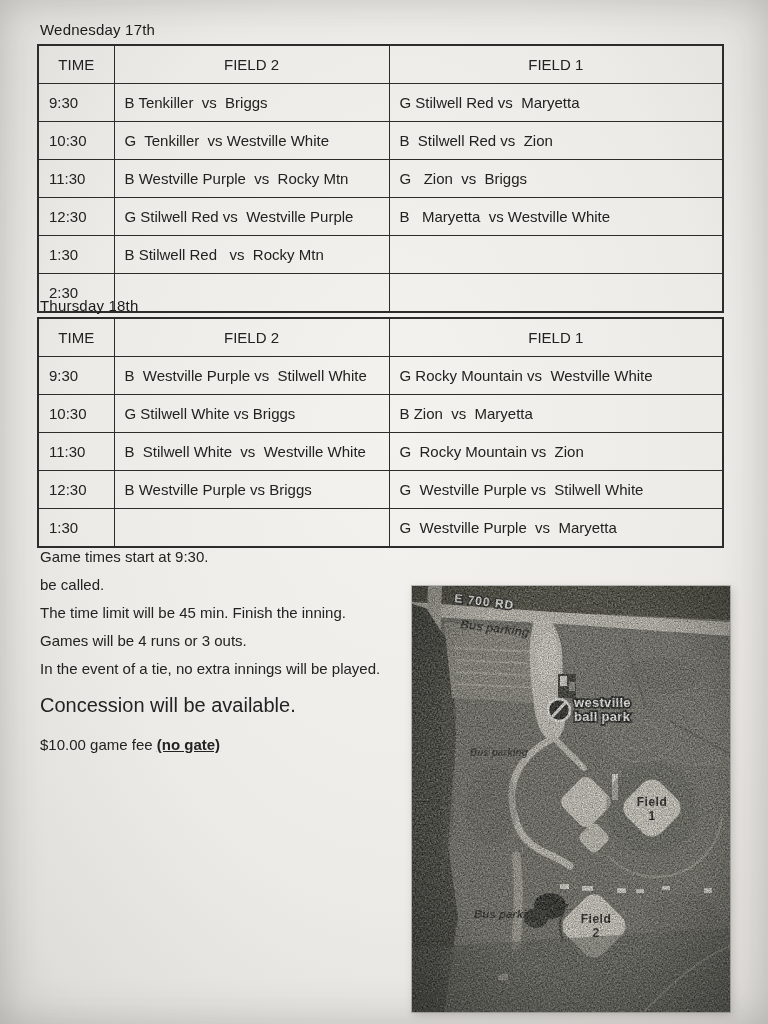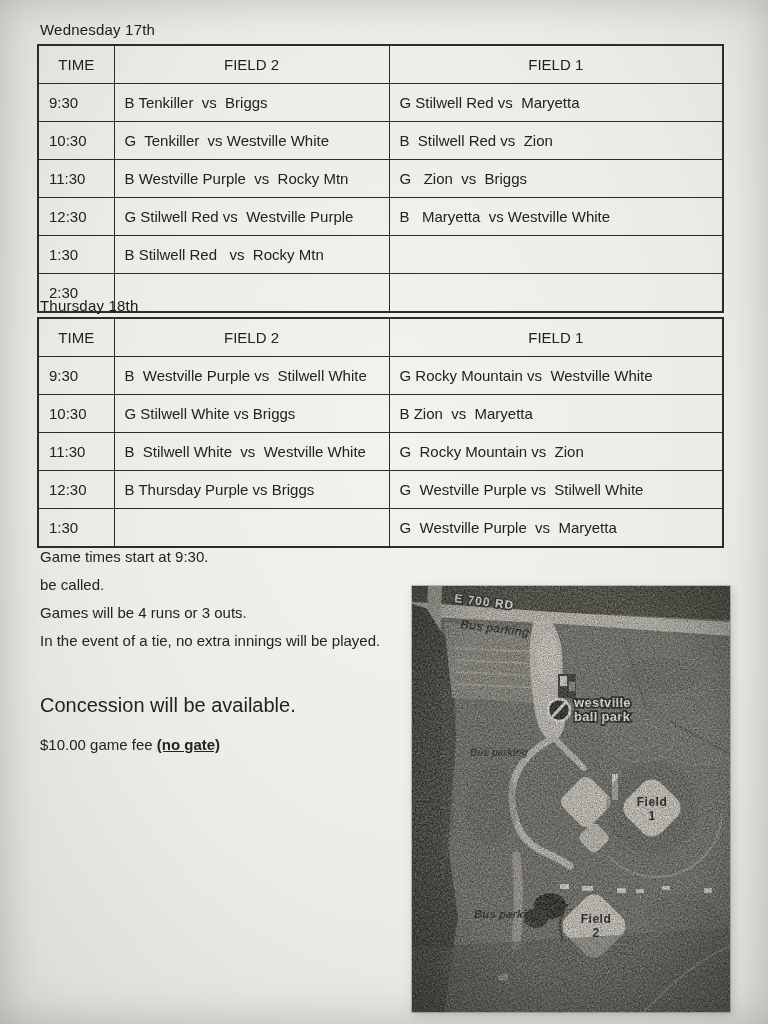--- a/index.html
+++ b/index.html
@@ -112,34 +112,35 @@
       <td class="c-game">G Stilwell White vs Briggs</td>
       <td class="c-game">B Zion  vs  Maryetta</td>
     </tr>
     <tr class="row">
       <td class="c-time">11:30</td>
       <td class="c-game">B  Stilwell White  vs  Westville White</td>
       <td class="c-game">G  Rocky Mountain vs  Zion</td>
     </tr>
     <tr class="row">
       <td class="c-time">12:30</td>
-      <td class="c-game">B Thursday Purple vs Briggs</td>
+      <td class="c-game">B Westville Purple vs Briggs</td>
       <td class="c-game">G  Westville Purple vs  Stilwell White</td>
     </tr>
     <tr class="row">
       <td class="c-time">1:30</td>
       <td class="c-game"></td>
       <td class="c-game">G  Westville Purple  vs  Maryetta</td>
     </tr>
   </tbody>
     </table>
 
   <div class="notes">
     <div class="note-line">Game times start at 9:30.</div>
     <div class="note-line">be called.</div>
+    <div class="note-line">The time limit will be 45 min. Finish the inning.</div>
     <div class="note-line">Games will be 4 runs or 3 outs.</div>
     <div class="note-line">In the event of a tie, no extra innings will be played.</div>
   </div>
 
   <div class="concession">Concession will be available.</div>
 
   <div class="fee"><span>$10.00 game fee </span><b>(no gate)</b></div>
 
   <div class="map-wrap">
     <svg viewBox="0 0 318 426" xmlns="http://www.w3.org/2000/svg">

